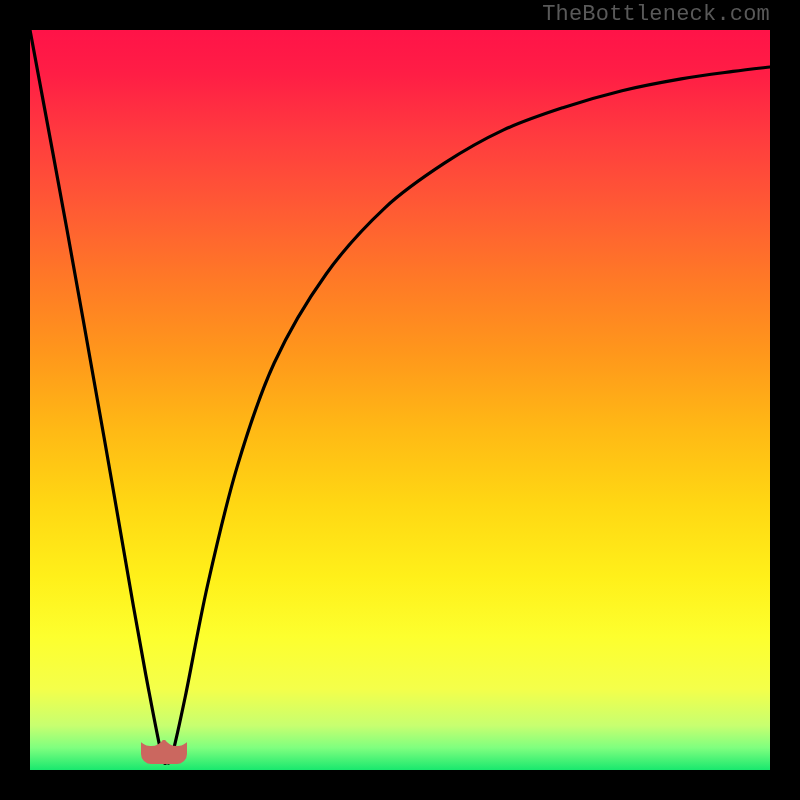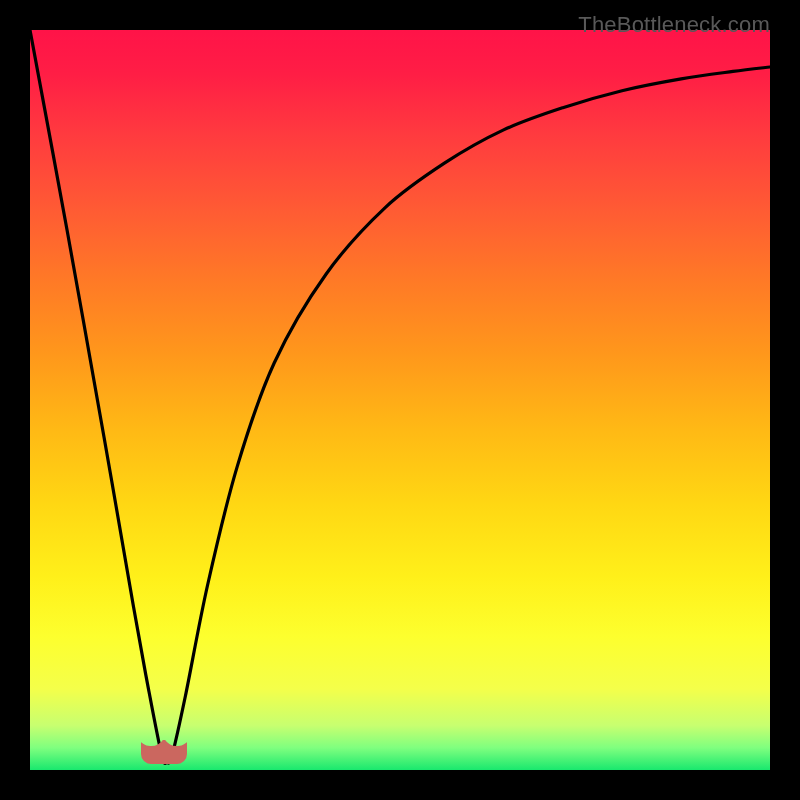--- a/index.html
+++ b/index.html
@@ -45,26 +45,27 @@
       #fff01a 74%,
       #fdff2e 82%,
       #f4ff4a 89%,
       #c7ff70 94%,
       #7fff7f 97%,
       #19e86e 100%
     );
   }
   .watermark {
     position: absolute;
-    top: 12px;
+    top: 2px;
     right: 30px;
     color: #595959;
     font-size: 22px;
     font-weight: 500;
     letter-spacing: 0.2px;
+    font-family: Liberation Mono, monospace;
   }
   .curve-svg {
     position: absolute;
     top: 0;
     left: 0;
     width: 100%;
     height: 100%;
   }
   .marker {
     position: absolute;

